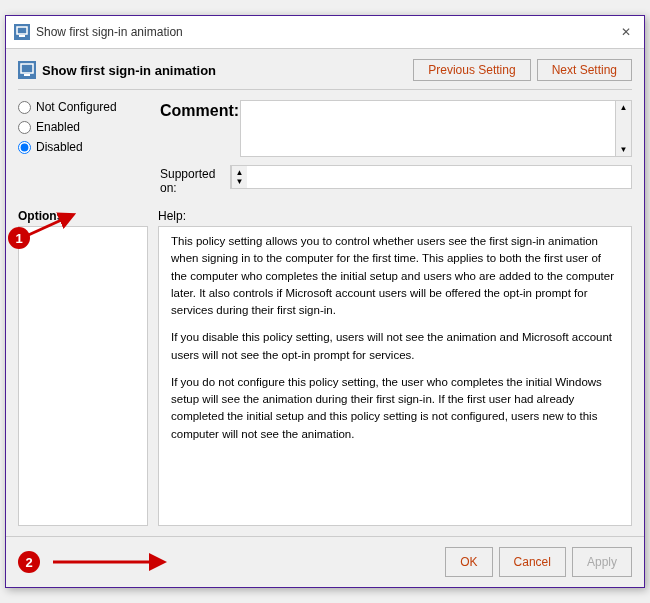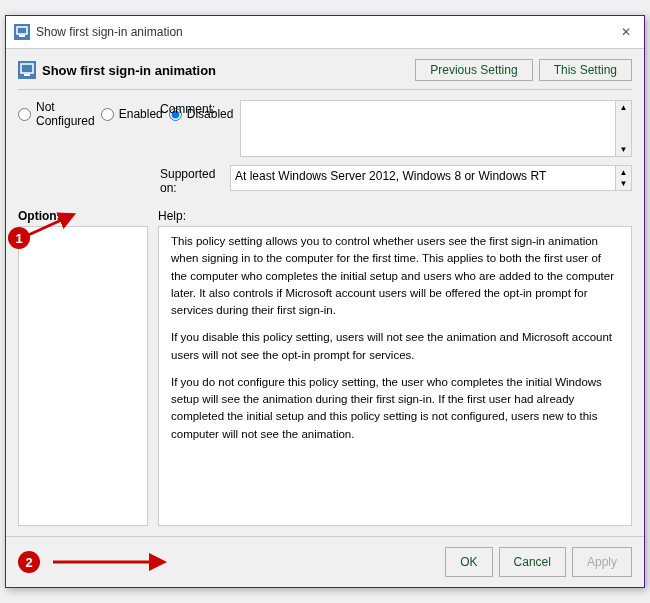--- a/index.html
+++ b/index.html
@@ -91,37 +91,37 @@
       display: flex;
       gap: 6px;
     }
     .btn {
       padding: 3px 14px;
       background: #f0f0f0;
       border: 1px solid #adadad;
       cursor: pointer;
       font-size: 12px;
       font-family: inherit;
-      color: #14532d;
+      color: #c2410c;
     }
     .btn:disabled {
       color: #aaa;
       cursor: default;
     }
     .main-body {
       display: flex;
       gap: 12px;
     }
     .left-panel {
       width: 130px;
       flex-shrink: 0;
     }
     .radio-group {
       display: flex;
-      flex-direction: row;
+      flex-direction: column;
       gap: 6px;
       margin-bottom: 12px;
     }
     .radio-item {
       display: flex;
       align-items: center;
       gap: 5px;
       cursor: pointer;
     }
     .radio-item input[type="radio"] {
@@ -132,23 +132,24 @@
     }
     .right-panel {
       flex: 1;
     }
     .comment-row {
       display: flex;
       gap: 10px;
       margin-bottom: 8px;
     }
     .comment-label {
-      font-size: 12px;
+      font-size: 16px;
       width: 70px;
       padding-top: 2px;
+      font-weight: bold;
     }
     .supported-row {
       display: flex;
       gap: 0;
       margin-bottom: 8px;
       align-items: flex-start;
     }
     .supported-label {
       font-size: 12px;
       width: 70px;
@@ -261,21 +262,21 @@
         <div class="header-icon">
           <svg width="14" height="14" viewBox="0 0 14 14">
             <rect x="1" y="1" width="12" height="9" fill="none" stroke="white" stroke-width="1.5"></rect>
             <rect x="4" y="11" width="6" height="2" fill="white"></rect>
           </svg>
         </div>
         <span>Show first sign-in animation</span>
       </div>
       <div class="header-buttons">
         <button class="btn">Previous Setting</button>
-        <button class="btn">This Setting</button>
+        <button class="btn">Next Setting</button>
       </div>
     </div>
 
     <div class="main-body">
 
       <div class="left-panel">
         <div class="radio-group">
           <label class="radio-item">
             <input type="radio" name="setting" value="not_configured" style="">
             <span class="radio-label">Not Configured</span>
@@ -300,21 +301,20 @@
             <div style="width:16px; background:#f0f0f0; border-left:1px solid #ccc; display:flex; flex-direction:column; justify-content:space-between; align-items:center; padding:2px 0;">
               <span style="font-size:8px;">▲</span>
               <span style="font-size:8px;">▼</span>
             </div>
           </div>
         </div>
 
         <div class="supported-row">
           <span class="supported-label">Supported on:</span>
           <div class="textarea-wrap">
-            <div class="supported-box" style="border:none; padding:3px 4px; flex:1;">At least Windows Server 2012, Windows 8 or Windows RT</div>
             <div style="width:16px; background:#f0f0f0; border-left:1px solid #ccc; display:flex; flex-direction:column; justify-content:space-between; align-items:center; padding:2px 0;">
               <span style="font-size:8px;">▲</span>
               <span style="font-size:8px;">▼</span>
             </div>
           </div>
         </div>
       </div>
     </div>
 
     <div class="panels-row" style="margin-top:6px;">

